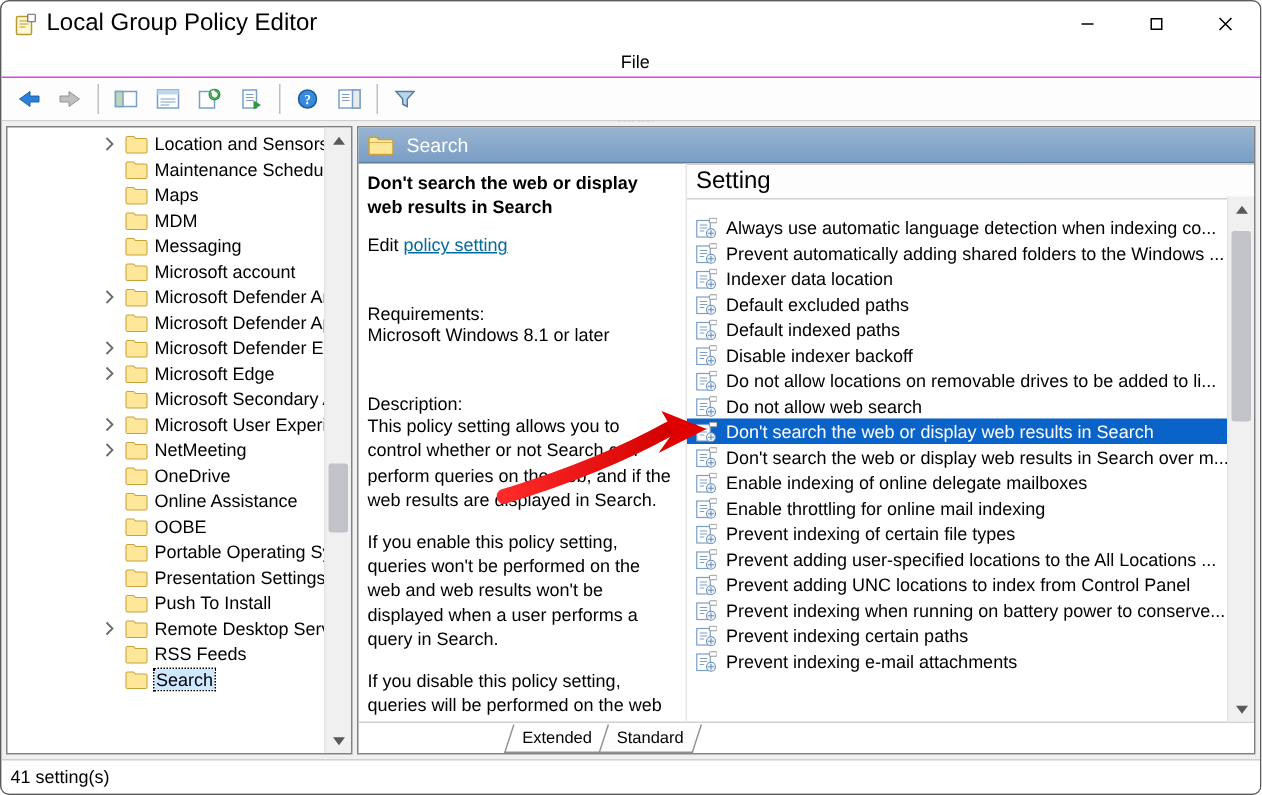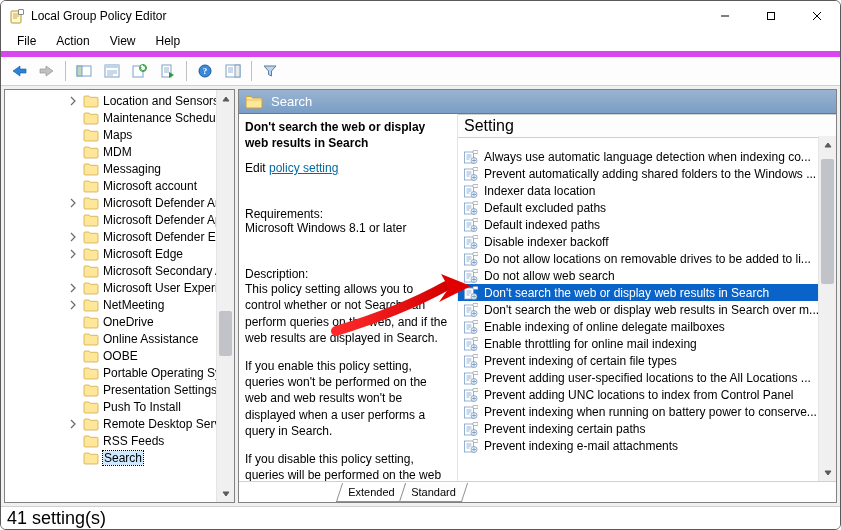--- a/index.html
+++ b/index.html
@@ -31,36 +31,37 @@
     display: flex;
     align-items: center;
     padding-left: 8px;
     background: #fff;
     flex-shrink: 0;
   }
   .titlebar .appicon {
     width: 16px; height: 16px; margin-right: 6px;
     display: inline-flex;
   }
-  .titlebar .title { flex: 1; font-size: 12px; }
+  .titlebar .title { flex: 1; font-size: 16px; }
   .winbtns { display:flex; height:30px; }
   .winbtn {
     width: 46px; height: 30px;
     display: flex; align-items: center; justify-content: center;
   }
   .winbtn svg { stroke: #000; fill:none; }
   
   .menubar {
     height: 20px;
     display: flex;
     align-items: center;
     padding-left: 6px;
     background: #fff;
-    border-bottom: 6px solid #d946ef;
+    border-bottom: 1px solid #d946ef;
     flex-shrink: 0;
+    flex-direction: column;
   }
   .menubar .menuitem {
     padding: 0 10px;
     line-height: 20px;
   }
   
   .toolbar {
     height: 28px;
     display: flex;
     align-items: center;
@@ -249,21 +250,21 @@
     box-shadow: 0 -1px 0 #fff;
   }
   
   .status {
     height: 22px;
     display:flex; align-items:center;
     padding-left: 6px;
     border-top: 1px solid #d0d0d0;
     background:#fff;
     flex-shrink:0;
-    font-size:18px;
+    font-size:12px;
   }
   
   .overlay {
     position:absolute;
     pointer-events:none;
     z-index: 100;
   }
 </style>
 </head>
 <body>

